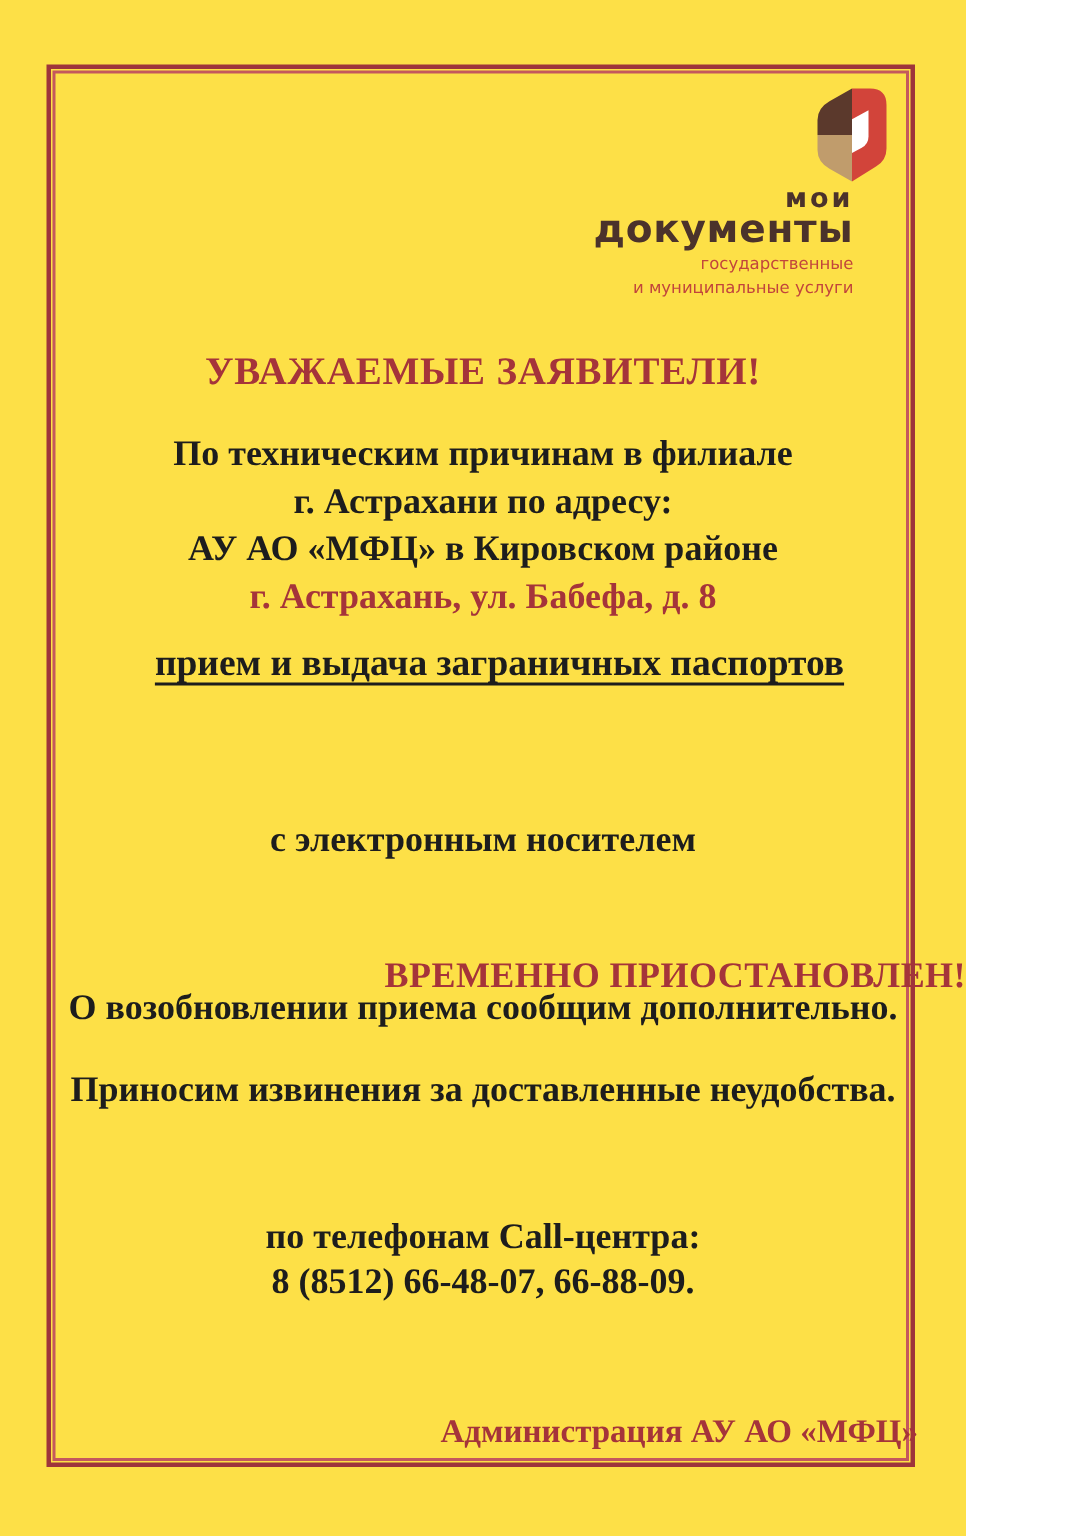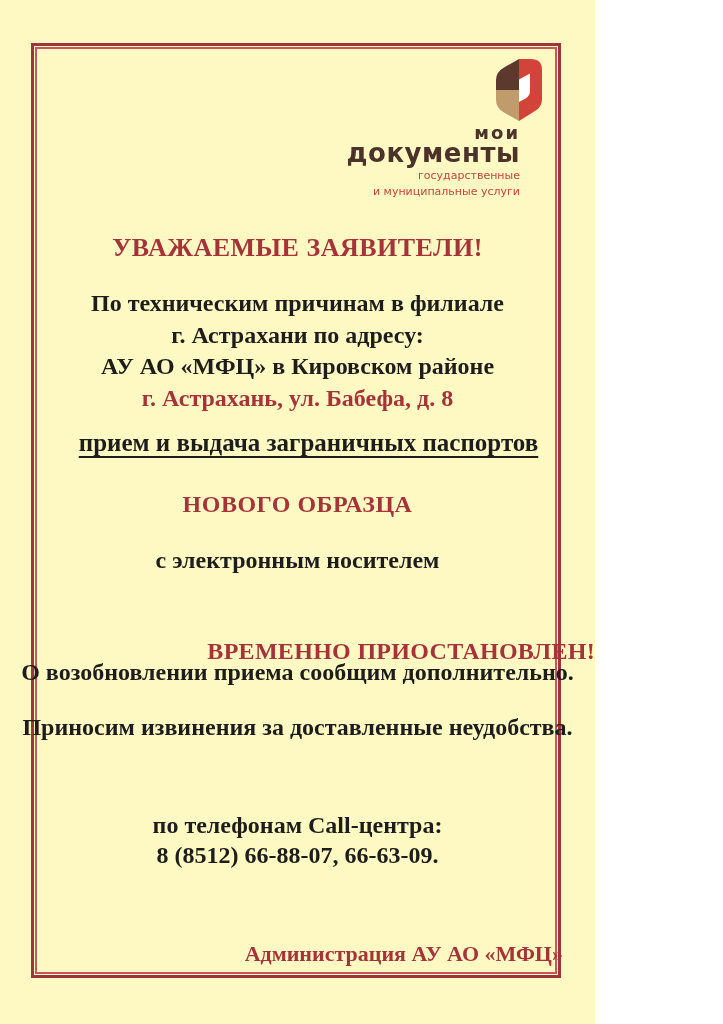--- a/index.html
+++ b/index.html
@@ -1,19 +1,19 @@
 <!DOCTYPE html>
 <html><head>
 <meta charset="utf-8">
 <style>
   html,body{margin:0;padding:0;background:#ffffff;}
   .page{
     position:relative;
-    width:595px;height:1024px;
-    background:#fef9c3;
+    width:644px;height:1024px;
+    background:#fde047;
     font-family:"Liberation Serif",serif;
     overflow:hidden;
   }
   
   .frame{
     position:absolute;
     left:31px;top:43px;right:34px;bottom:46px;
     border:3px solid #9e353b;
   }
   .frame::before{
@@ -96,30 +96,29 @@
 
   <div class="row intro">
     <div>По техническим причинам в филиале</div>
     <div>г. Астрахани по адресу:</div>
     <div>АУ АО «МФЦ» в Кировском районе</div>
     <div class="red">г. Астрахань, ул. Бабефа, д. 8</div>
   </div>
 
   <div class="row service">прием и выдача заграничных паспортов</div>
 
-  <div class="row service-type red">НОВОГО ОБРАЗЦА</div>
 
   <div class="row service-detail">с электронным носителем</div>
 
   <div class="row status red">ВРЕМЕННО ПРИОСТАНОВЛЕН!</div>
 
   <div class="row note1">О возобновлении приема сообщим дополнительно.</div>
 
   <div class="row note2">Приносим извинения за доставленные неудобства.</div>
 
   <div class="row contact">
     <div>по телефонам Call-центра:</div>
-    <div>8 (8512) 66-88-07, 66-63-09.</div>
+    <div>8 (8512) 66-48-07, 66-88-09.</div>
   </div>
 
   <div class="signature">Администрация АУ АО «МФЦ»</div>
 
 </div>
 
 </body></html>

